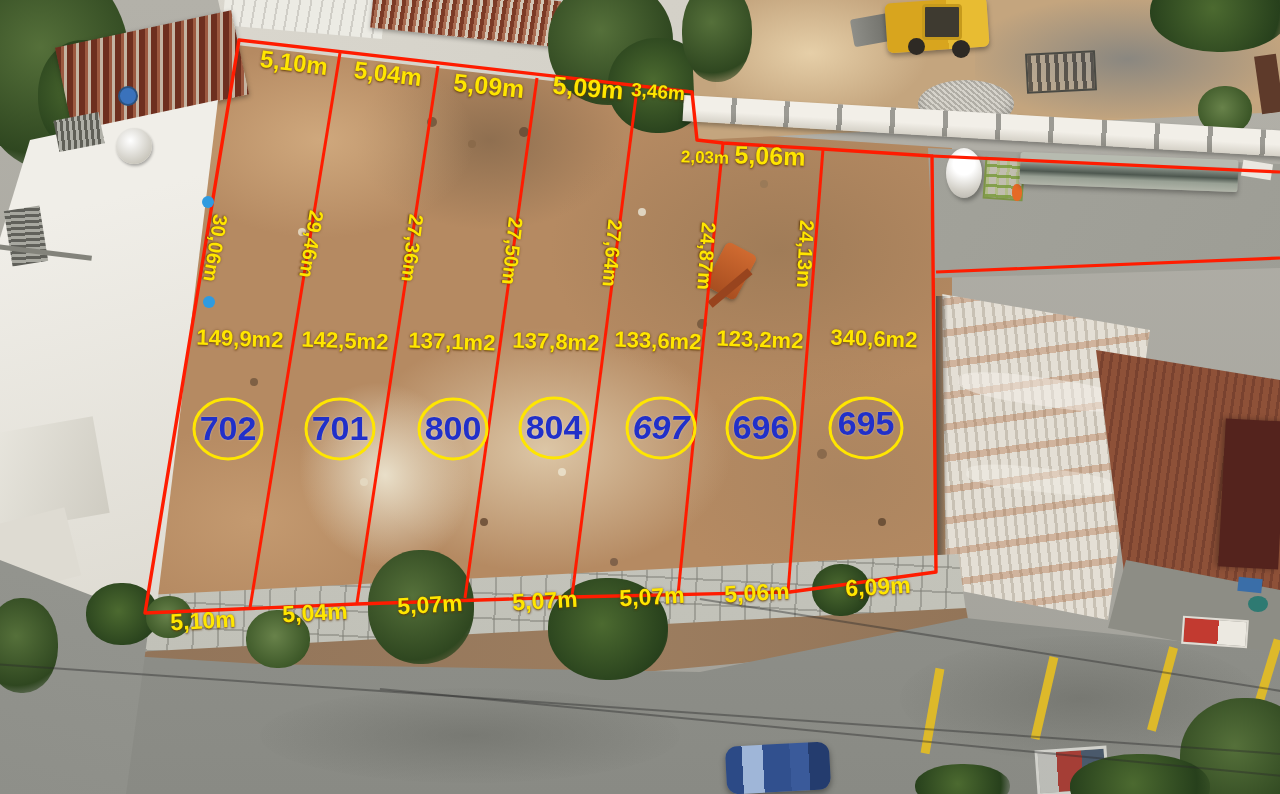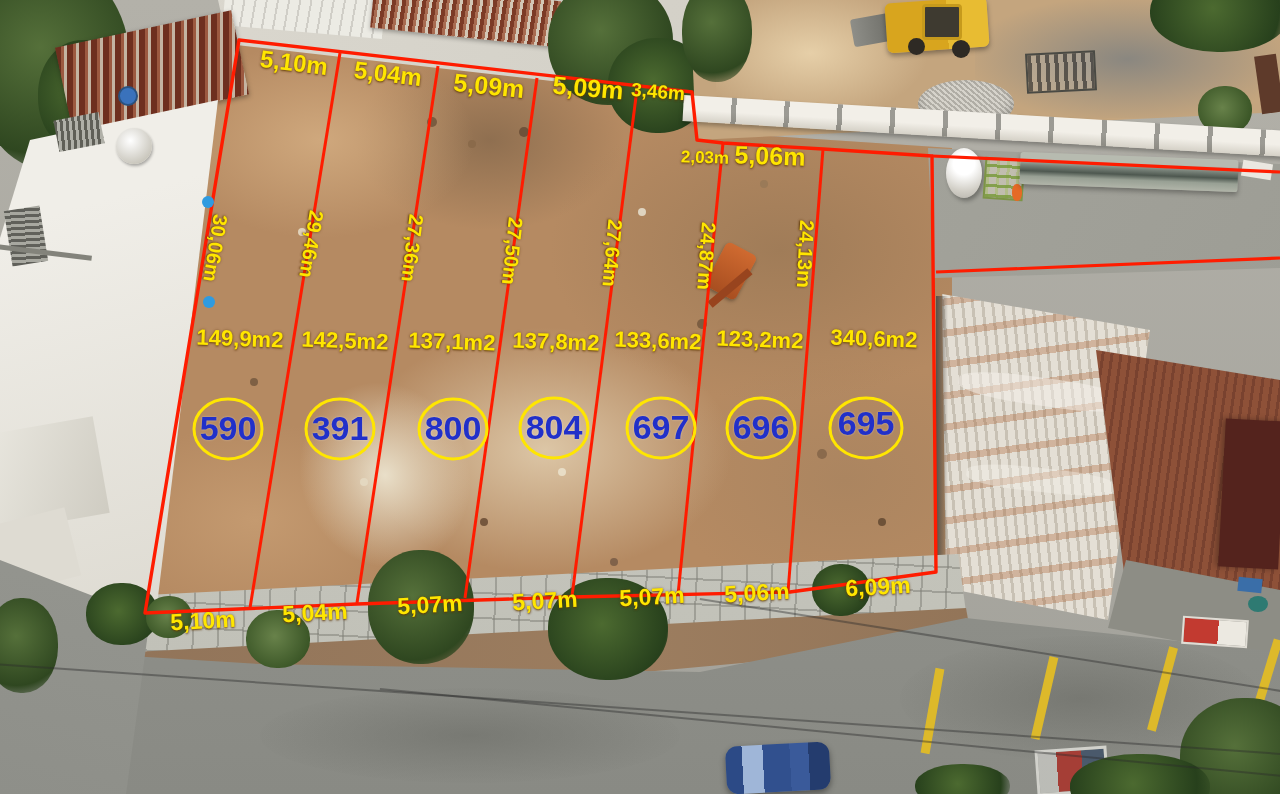--- a/index.html
+++ b/index.html
@@ -151,25 +151,25 @@
   <span class="lbl" style="left:805px;top:254px;font-size:20px;transform:translate(-50%,-50%) rotate(93deg);">24,13m</span>
 
   <span class="lbl" style="left:240px;top:339px;font-size:22px;transform:translate(-50%,-50%) rotate(2deg);">149,9m2</span>
   <span class="lbl" style="left:345px;top:341px;font-size:22px;transform:translate(-50%,-50%) rotate(2deg);">142,5m2</span>
   <span class="lbl" style="left:452px;top:342px;font-size:22px;transform:translate(-50%,-50%) rotate(2deg);">137,1m2</span>
   <span class="lbl" style="left:556px;top:342px;font-size:22px;transform:translate(-50%,-50%) rotate(2deg);">137,8m2</span>
   <span class="lbl" style="left:658px;top:341px;font-size:22px;transform:translate(-50%,-50%) rotate(2deg);">133,6m2</span>
   <span class="lbl" style="left:760px;top:340px;font-size:22px;transform:translate(-50%,-50%) rotate(2deg);">123,2m2</span>
   <span class="lbl" style="left:874px;top:339px;font-size:22px;transform:translate(-50%,-50%) rotate(2deg);">340,6m2</span>
 
-  <span class="num" style="left:228px;top:429px;font-size:34px;transform:translate(-50%,-52%);">590</span>
-  <span class="num" style="left:340px;top:429px;font-size:34px;transform:translate(-50%,-52%);">391</span>
+  <span class="num" style="left:228px;top:429px;font-size:34px;transform:translate(-50%,-52%);">702</span>
+  <span class="num" style="left:340px;top:429px;font-size:34px;transform:translate(-50%,-52%);">701</span>
   <span class="num" style="left:453px;top:429px;font-size:34px;transform:translate(-50%,-52%);">800</span>
   <span class="num" style="left:554px;top:428px;font-size:34px;transform:translate(-50%,-52%);">804</span>
-  <span class="num" style="left:661px;top:428px;font-size:34px;transform:translate(-50%,-52%);">697</span>
+  <span class="num" style="left:661px;top:428px;font-size:34px;transform:translate(-50%,-52%);font-style:italic;">697</span>
   <span class="num" style="left:761px;top:428px;font-size:34px;transform:translate(-50%,-52%);">696</span>
   <span class="num" style="left:866px;top:424px;font-size:34px;transform:translate(-50%,-52%);">695</span>
 
   <span class="lbl" style="left:203px;top:621px;font-size:23px;transform:translate(-50%,-50%) rotate(-3deg);">5,10m</span>
   <span class="lbl" style="left:315px;top:613px;font-size:23px;transform:translate(-50%,-50%) rotate(-3deg);">5,04m</span>
   <span class="lbl" style="left:430px;top:605px;font-size:23px;transform:translate(-50%,-50%) rotate(-3deg);">5,07m</span>
   <span class="lbl" style="left:545px;top:601px;font-size:23px;transform:translate(-50%,-50%) rotate(-3deg);">5,07m</span>
   <span class="lbl" style="left:652px;top:597px;font-size:23px;transform:translate(-50%,-50%) rotate(-3deg);">5,07m</span>
   <span class="lbl" style="left:757px;top:593px;font-size:23px;transform:translate(-50%,-50%) rotate(-3deg);">5,06m</span>
   <span class="lbl" style="left:878px;top:587px;font-size:23px;transform:translate(-50%,-50%) rotate(-3deg);">6,09m</span>

